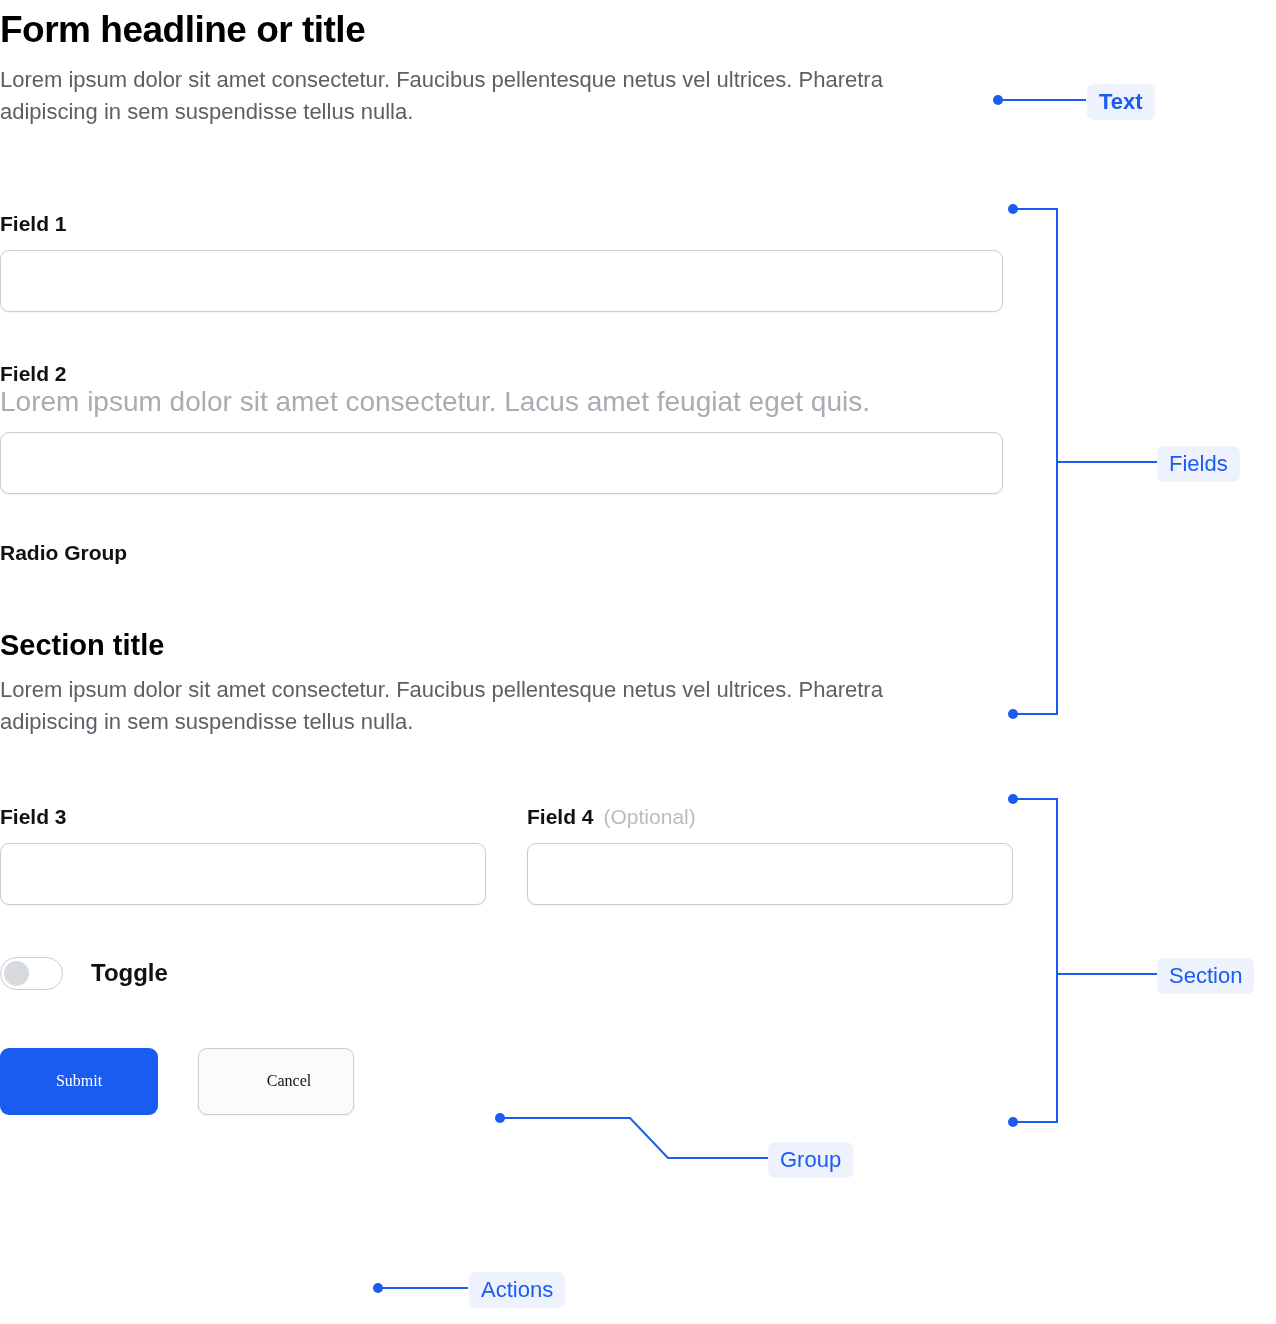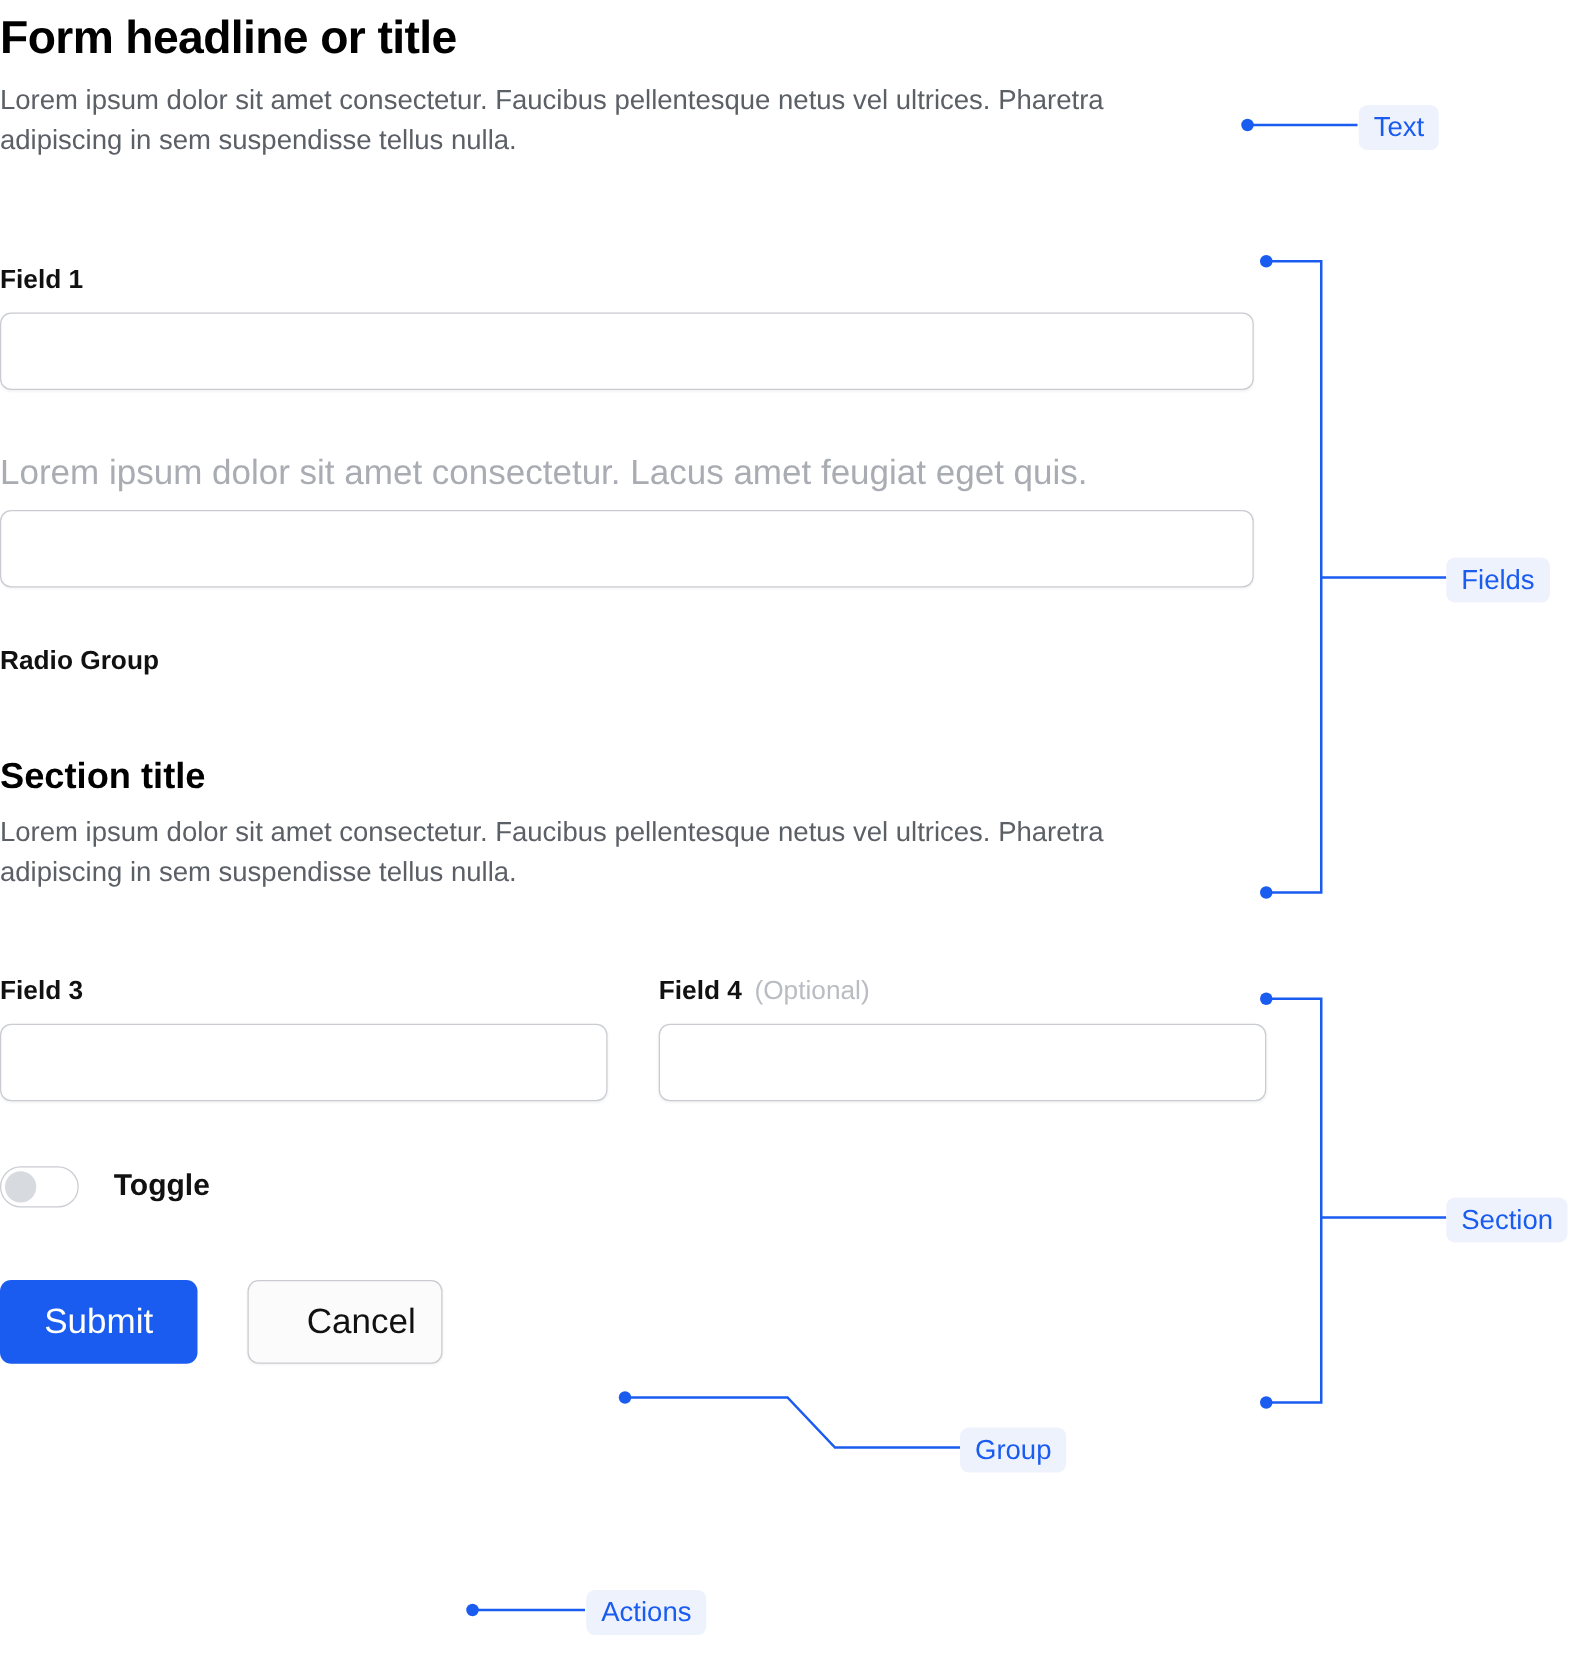--- a/index.html
+++ b/index.html
@@ -167,22 +167,22 @@
     color: #111111;
     margin-left: 28px;
   }
 
   .actions {
     display: flex;
     align-items: center;
     margin-top: 58px;
   }
   .btn {
-    font-family: Liberation Sans, sans-serif;
-    font-size: 28px;
+    font-family: Liberation Serif, serif;
+    font-size: 16px;
     border-radius: 9px;
     box-sizing: border-box;
     cursor: pointer;
   }
   .btn-primary {
     background: #1a5cf0;
     color: #ffffff;
     border: none;
     width: 158px;
     height: 67px;
@@ -232,20 +232,21 @@
     <div style="height:62px"></div>
 
     <div>
       <div class="field-label">Field 1</div>
       <input class="text-input" type="text" value="" placeholder="" style="">
     </div>
 
     <div style="height:50px"></div>
 
     <div>
+      <div class="field-label">Field 2</div>
       <div class="field-help">Lorem ipsum dolor sit amet consectetur. Lacus amet feugiat eget quis.</div>
       <input class="text-input" type="text" value="" placeholder="" style="">
     </div>
 
     <div style="height:47px"></div>
 
     <div>
       <div class="field-label">Radio Group</div>
     </div>
 
@@ -304,19 +305,19 @@
       <circle cx="998" cy="100" r="5"></circle>
       <circle cx="1013" cy="209" r="5"></circle>
       <circle cx="1013" cy="714" r="5"></circle>
       <circle cx="1013" cy="799" r="5"></circle>
       <circle cx="1013" cy="1122" r="5"></circle>
       <circle cx="500" cy="1118" r="5"></circle>
       <circle cx="378" cy="1288" r="5"></circle>
     </g>
   </svg>
 
-  <div class="tag" style="left:1087px; top:84px;">Text</div>
+  <div class="tag" style="left:1087px; top:84px;font-weight:bold;">Text</div>
   <div class="tag" style="left:1157px; top:446px;">Fields</div>
   <div class="tag" style="left:1157px; top:958px;">Section</div>
   <div class="tag" style="left:768px; top:1142px;">Group</div>
   <div class="tag" style="left:469px; top:1272px;">Actions</div>
 
 </div>
 
 </body></html>

